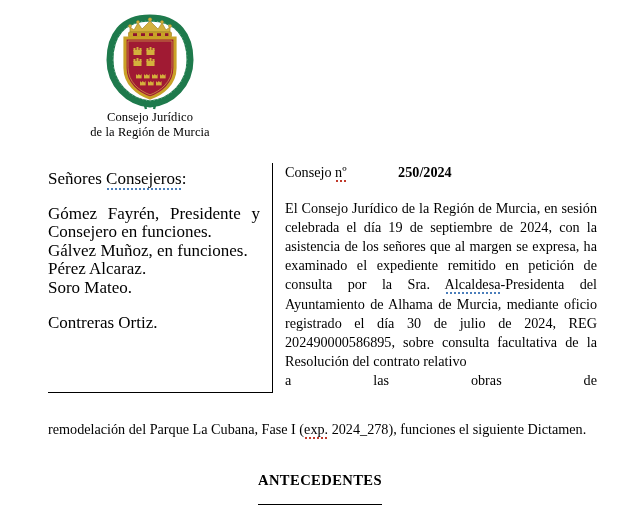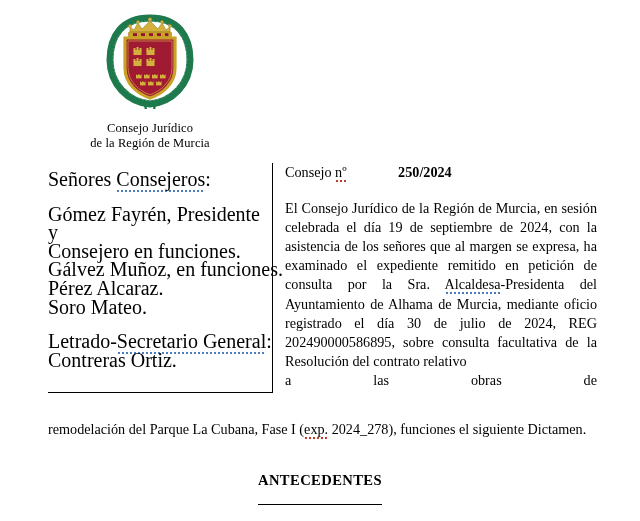--- a/index.html
+++ b/index.html
@@ -27,41 +27,41 @@
     padding-top: 10px;
   }
   .emblem-wrap {
     width: 100px;
     height: 100px;
     margin: 0 auto;
     position: relative;
   }
   .emblem-wrap svg { display: block; }
   .org-name {
-    margin-top: 11px;
+    margin-top: 0;
     font-size: 12.5px;
     line-height: 15px;
     letter-spacing: 0.1px;
   }
   .org-name div { white-space: nowrap; }
 
   
   .margin-box {
     position: absolute;
     left: 48px;
     top: 163px;
     width: 225px;
     height: 230px;
     border-right: 1.3px solid #000;
     border-bottom: 1.3px solid #000;
     box-sizing: border-box;
     padding: 0 12px 0 0;
   }
   .margin-box .mb-inner {
-    font-size: 20px;
+    font-size: 17px;
     line-height: 18.6px;
     padding-top: 7px;
   }
   .mb-line { white-space: nowrap; }
   .mb-gap { height: 16px; }
   .mb-just {
     text-align: justify;
     text-align-last: justify;
     white-space: normal;
   }
@@ -251,21 +251,20 @@
     <div class="mb-gap"></div>
 
     <div class="mb-just"><span>Gómez </span><span class="sq-red nobr">Fayrén,</span><span> </span><span class="sq-blue nobr">Presidente</span><span> y</span></div>
     <div class="mb-line">Consejero en funciones.</div>
     <div class="mb-line">Gálvez Muñoz, en funciones.</div>
     <div class="mb-line">Pérez Alcaraz.</div>
     <div class="mb-line">Soro Mateo.</div>
 
     <div class="mb-gap"></div>
 
-    <div class="mb-line"><span>Letrado-</span><span class="sq-blue">Secretario General</span><span>:</span></div>
     <div class="mb-line">Contreras Ortiz.</div>
   </div>
 </div>
 
 <div class="right-col">
   <div class="dictamen-title"><span>Consejo </span><span class="sq-red">nº</span><span class="num"> 250/2024</span></div>
 
   <div class="rc-gap"></div>
 
   <p class="rc-body"><span>El Consejo Jurídico de la Región de Murcia, en sesión celebrada el día 19 de septiembre de 2024, con la asistencia de los señores que al margen se expresa, ha examinado el expediente remitido en petición de consulta por la Sra. </span><span class="sq-blue">Alcaldesa</span><span>-Presidenta del Ayuntamiento de Alhama de Murcia, mediante oficio registrado el día 30 de julio de 2024, REG 202490000586895, sobre consulta facultativa de la Resolución del </span><span class="sq-blue nobr">contrato relativo</span><span class="last-frag"> a las obras de</span></p>

